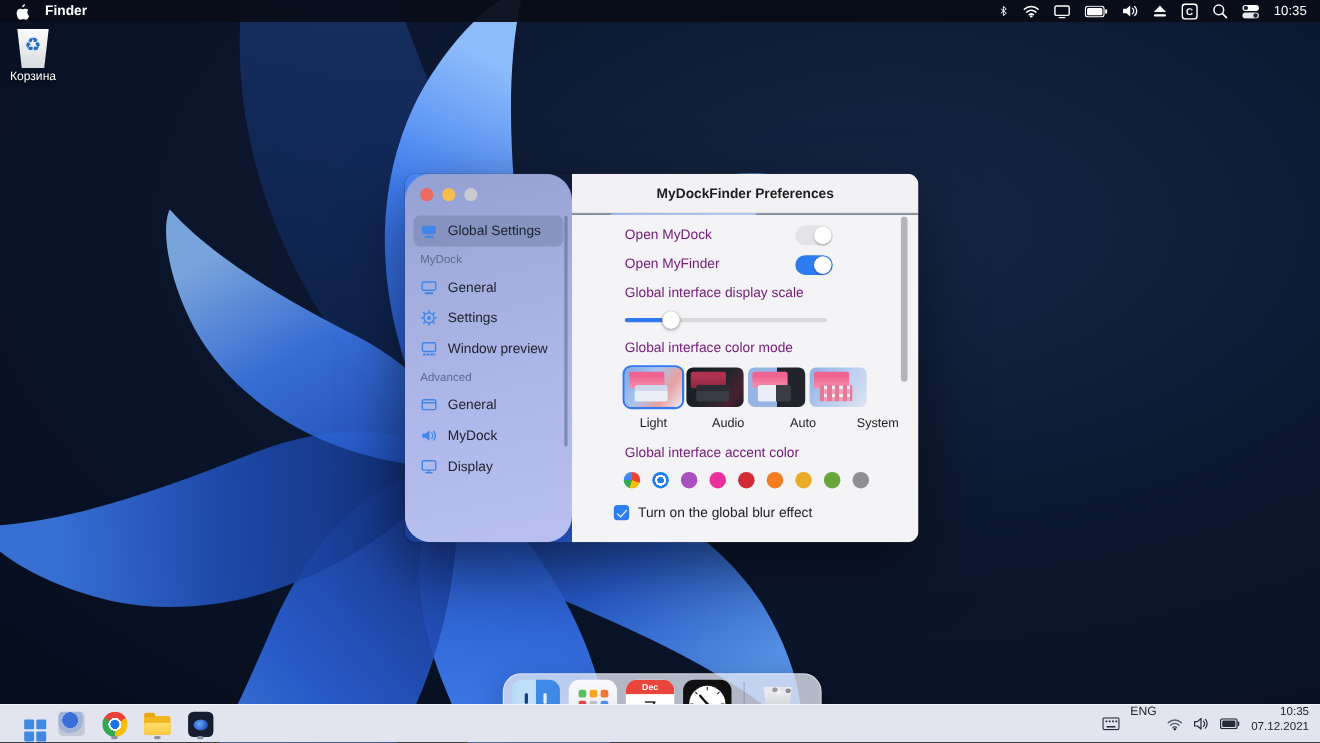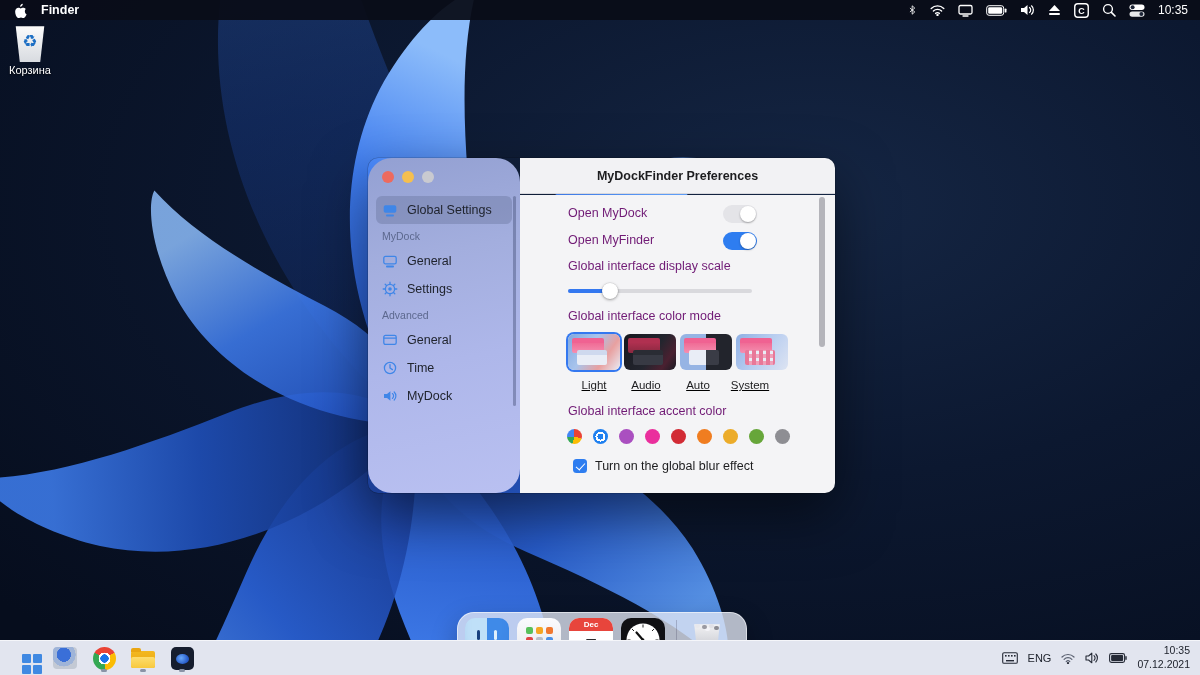--- a/index.html
+++ b/index.html
@@ -76,27 +76,27 @@
   .thumb.t-light{background:linear-gradient(125deg,#7fa8e0 0%,#a8c4ec 40%,#e8a0a0 70%,#e8ecf4 100%);}
   .thumb.t-dark{background:linear-gradient(125deg,#16181f 0%,#23252e 55%,#4a2030 80%,#1a1c24 100%);}
   .thumb.t-dark .w1{background:linear-gradient(180deg,#b03050 30%,#8a2840 100%);}
   .thumb.t-dark .w2{background:linear-gradient(180deg,#2a2c34 35%,#383a44 35%);}
   .thumb.t-auto{background:linear-gradient(90deg,#96b4e4 0 50%,#22242c 50% 100%);}
   .thumb.t-auto .w2{background:linear-gradient(90deg,#e9edf6 0 55%,#3a3c46 55%);}
   .thumb.t-system{background:linear-gradient(125deg,#8fb0e4 0%,#b8cdf0 50%,#dde4f2 100%);}
   .thumb.t-system .w2{background:
      repeating-linear-gradient(90deg,#e87898 0 4px,transparent 4px 7px),
      repeating-linear-gradient(0deg,#f0a0b8 0 4px,#e9edf6 4px 7px);}
-  .mode-labels{position:absolute;left:48px;top:184px;display:flex;gap:0;text-decoration:underline;}
+  .mode-labels{position:absolute;left:48px;top:184px;display:flex;gap:16px;}
   .mode-label{width:52px;text-align:center;font-size:11.5px;color:#1d1d1f;}
 
   .dots{position:absolute;left:47px;top:234px;display:flex;gap:11px;}
   .dot{width:15px;height:15px;border-radius:50%;cursor:pointer;}
 
-  .checkrow{position:absolute;left:53px;display:flex;align-items:center;gap:8px;}
+  .checkrow{position:absolute;left:38px;display:flex;align-items:center;gap:8px;}
   .checkbox{width:14px;height:14px;border-radius:3.5px;position:relative;flex:0 0 14px;}
   .checkbox.checked{background:#2e7df0;}
   .checkbox.checked:after{content:"";position:absolute;left:4.5px;top:1.5px;width:4px;height:8px;
     border:solid #fff;border-width:0 1.8px 1.8px 0;transform:rotate(42deg);}
   .checkbox.unchecked{background:#fff;border:1px solid #c3c3c8;}
   .check-label{font-size:12.5px;color:#1d1d1f;white-space:nowrap;}
   .content-scroll{position:absolute;right:10px;top:2px;width:6px;height:150px;border-radius:3px;background:#b4b4ba;}
 
   
   .dock{position:absolute;left:457px;top:612px;width:290px;height:55px;border-radius:17px;
@@ -145,21 +145,21 @@
       conic-gradient(from -60deg,#ea4335 0 120deg,#fbbc04 120deg 240deg,#34a853 240deg 360deg);}
   .folder{position:relative;width:24px;height:17px;margin-top:3px;border-radius:2px;
     background:linear-gradient(180deg,#f3b81f,#eaa612);}
   .folder:before{content:"";position:absolute;left:0;top:-3px;width:10px;height:4px;border-radius:2px 2px 0 0;
     background:#eaa612;}
   .folder:after{content:"";position:absolute;left:0;right:0;bottom:0;height:11px;border-radius:2px;
     background:linear-gradient(180deg,#fddd6e,#f8c93e);}
   .darkapp{width:23px;height:23px;border-radius:5px;background:#161d2e;position:relative;overflow:hidden;}
   .darkapp:after{content:"";position:absolute;left:5px;top:7px;width:13px;height:10px;border-radius:50%;
     background:radial-gradient(circle at 40% 40%,#69a8f8,#2458c8 70%);}
-  .tb-right{position:absolute;right:10px;top:0;bottom:0;display:flex;align-items:center;gap:10px;color:#20242e;}
+  .tb-right{position:absolute;right:10px;top:0;bottom:0;display:flex;gap:10px;color:#20242e;}
   .tb-lang{font-size:11px;cursor:pointer;}
   .tb-clock{text-align:right;font-size:10.5px;line-height:1.3;cursor:pointer;}
   .tray-ic{display:flex;align-items:center;cursor:pointer;}
 </style>
 </head>
 <body>
 
 <div class="stage">
 
   <svg class="wallpaper" viewBox="0 0 1200 675" preserveAspectRatio="none">
@@ -326,49 +326,61 @@
         <div class="side-row">
           <span class="side-ic">
               <svg width="16" height="16" viewBox="0 0 16 16">
                 <circle cx="8" cy="8" r="4.6" stroke="#3f86e8" stroke-width="1.3" fill="none"></circle>
                 <circle cx="8" cy="8" r="1.8" fill="#3f86e8"></circle>
                 <path d="M8 1.2 V3 M8 13 V14.8 M1.2 8 H3 M13 8 H14.8 M3.2 3.2 L4.5 4.5 M11.5 11.5 L12.8 12.8 M12.8 3.2 L11.5 4.5 M4.5 11.5 L3.2 12.8" stroke="#3f86e8" stroke-width="1.3" stroke-linecap="round"></path>
               </svg>
             </span>
           <span>Settings</span>
         </div>
+        <div class="side-row">
+          <span class="side-ic">
+              <svg width="16" height="16" viewBox="0 0 16 16">
+                <rect x="2" y="2.6" width="12" height="8" rx="1.4" stroke="#3f86e8" stroke-width="1.3" fill="none"></rect>
+                <rect x="2.5" y="12.4" width="2.4" height="1.8" fill="#3f86e8"></rect>
+                <rect x="5.8" y="12.4" width="2.4" height="1.8" fill="#3f86e8"></rect>
+                <rect x="9.1" y="12.4" width="2.4" height="1.8" fill="#3f86e8"></rect>
+                <rect x="12.1" y="12.4" width="1.6" height="1.8" fill="#3f86e8"></rect>
+              </svg>
+            </span>
+          <span>Window preview</span>
+        </div>
         <div class="side-section">
           <span>Advanced</span>
         </div>
         <div class="side-row">
           <span class="side-ic">
               <svg width="16" height="16" viewBox="0 0 16 16">
                 <rect x="1.8" y="3.4" width="12.4" height="9" rx="1.6" stroke="#3f86e8" stroke-width="1.3" fill="none"></rect>
                 <path d="M1.8 6.2 H14.2" stroke="#3f86e8" stroke-width="1.3"></path>
               </svg>
             </span>
           <span>General</span>
         </div>
         <div class="side-row">
           <span class="side-ic">
               <svg width="16" height="16" viewBox="0 0 16 16">
-                <circle cx="8" cy="8" r="5.6" stroke="#3f86e8" stroke-width="1.3" fill="none"></circle>
-                <path d="M8 4.6 V8 L10.4 9.6" stroke="#3f86e8" stroke-width="1.3" fill="none" stroke-linecap="round"></path>
-              </svg>
-            </span>
-          <span>Time</span>
-        </div>
-        <div class="side-row">
-          <span class="side-ic">
-              <svg width="16" height="16" viewBox="0 0 16 16">
                 <path d="M2 6 h3 l3.4 -2.8 v9.6 L5 10 H2 Z" fill="#3f86e8"></path>
                 <path d="M10.4 5.6 a3 3 0 0 1 0 4.8 M12.2 4 a5.6 5.6 0 0 1 0 8" stroke="#3f86e8" stroke-width="1.2" fill="none" stroke-linecap="round"></path>
               </svg>
             </span>
           <span>MyDock</span>
+        </div>
+        <div class="side-row">
+          <span class="side-ic">
+              <svg width="16" height="16" viewBox="0 0 16 16">
+                <rect x="1.8" y="2.8" width="12.4" height="8.6" rx="1.6" stroke="#3f86e8" stroke-width="1.3" fill="none"></rect>
+                <path d="M8 11.4 V13.4 M5.2 13.8 H10.8" stroke="#3f86e8" stroke-width="1.3" stroke-linecap="round"></path>
+              </svg>
+            </span>
+          <span>Display</span>
         </div>
       </div>
       <div class="side-scroll"></div>
     </div>
 
     <div class="titlebar">
       <span class="title-text">MyDockFinder Preferences</span>
     </div>
 
     <div class="content">

